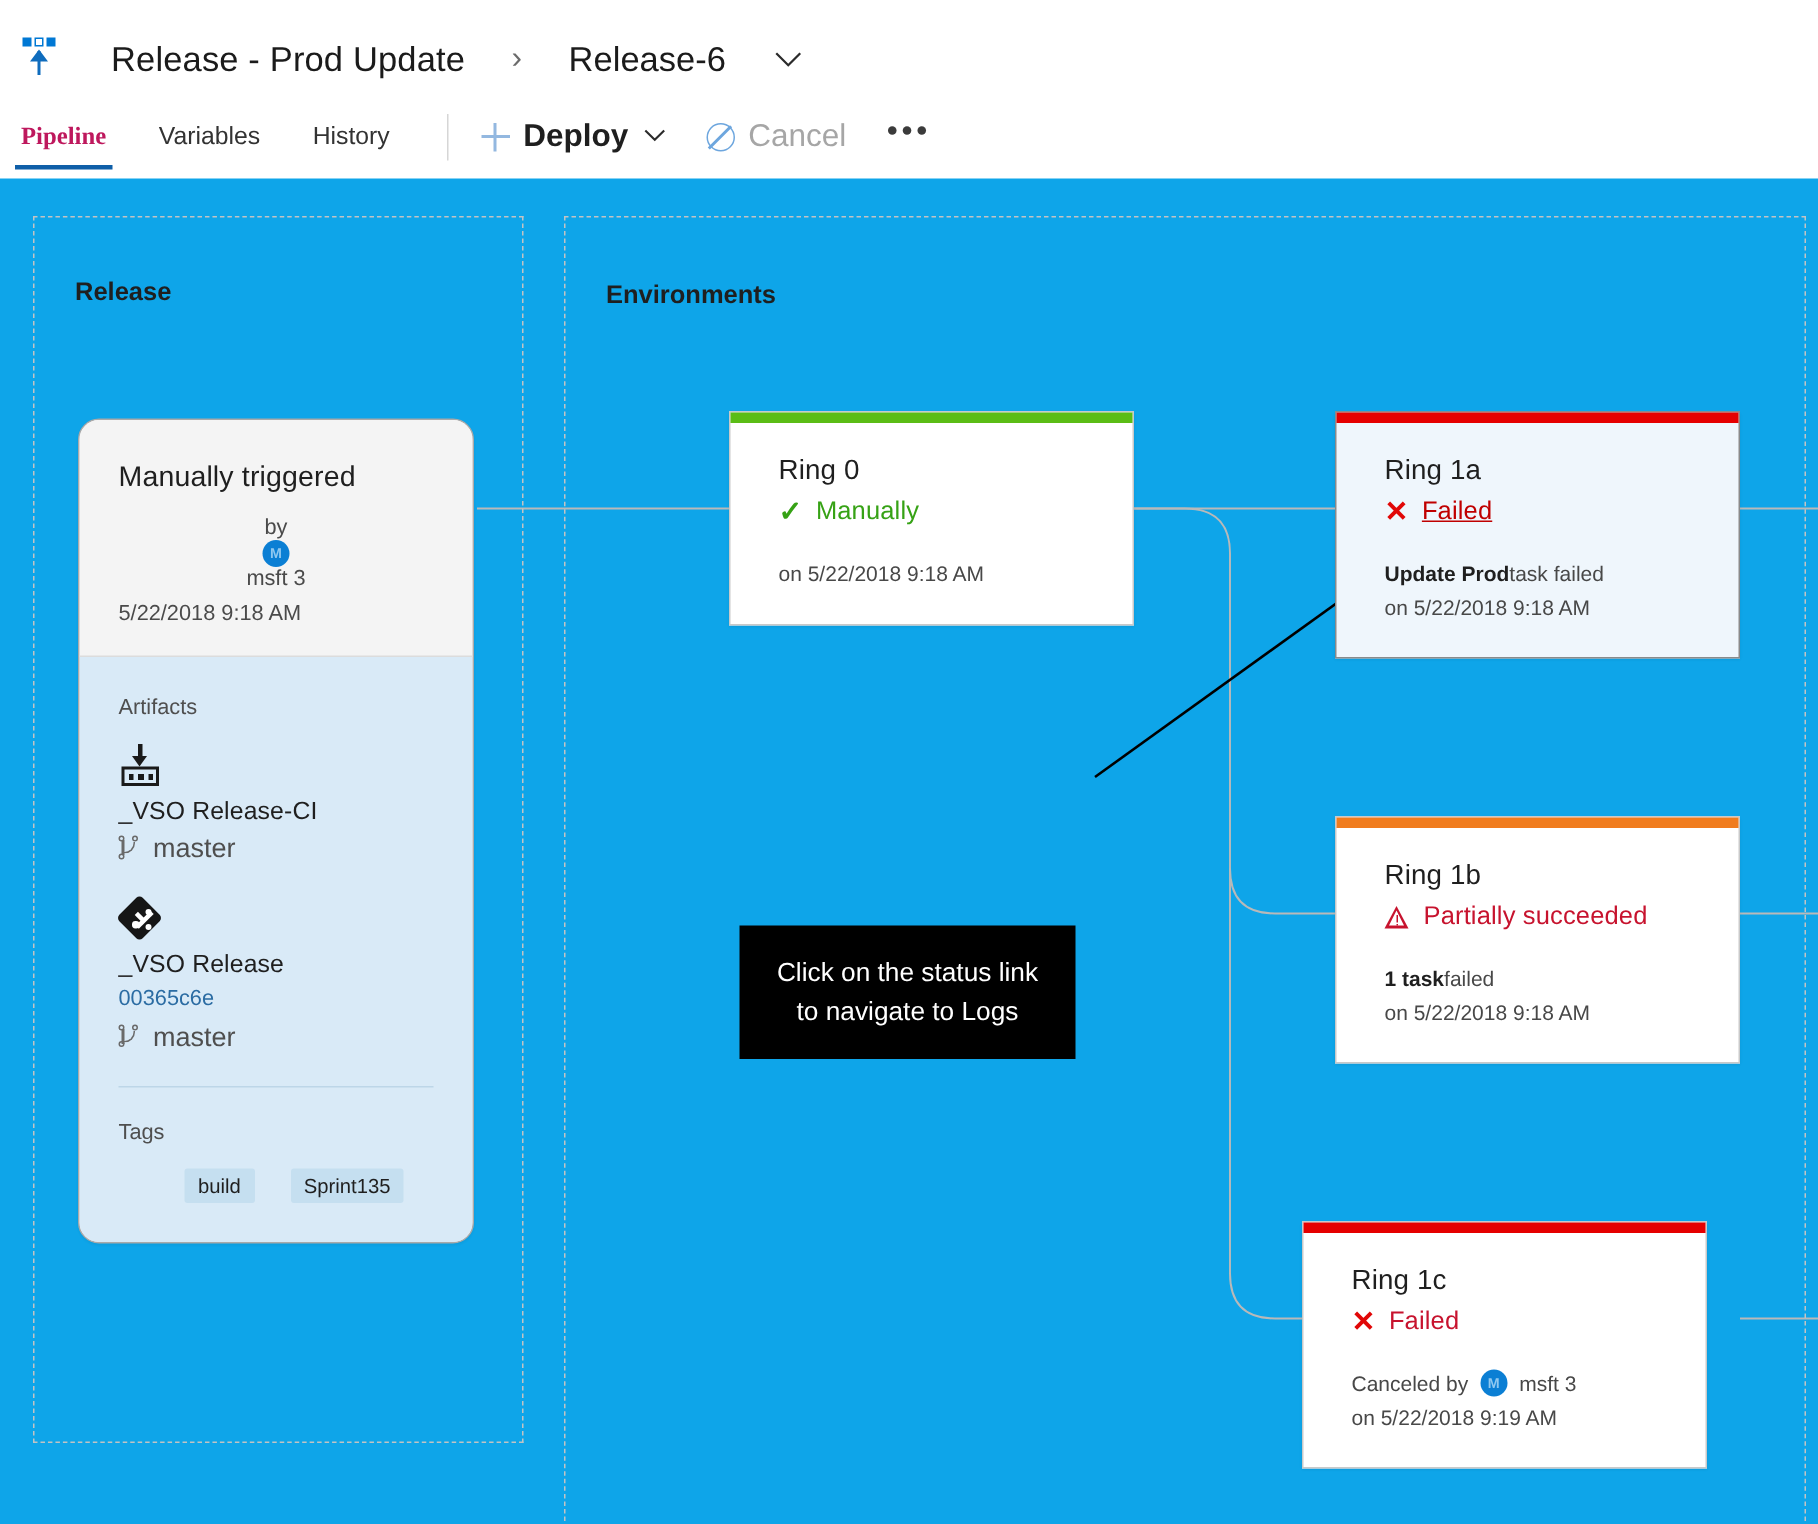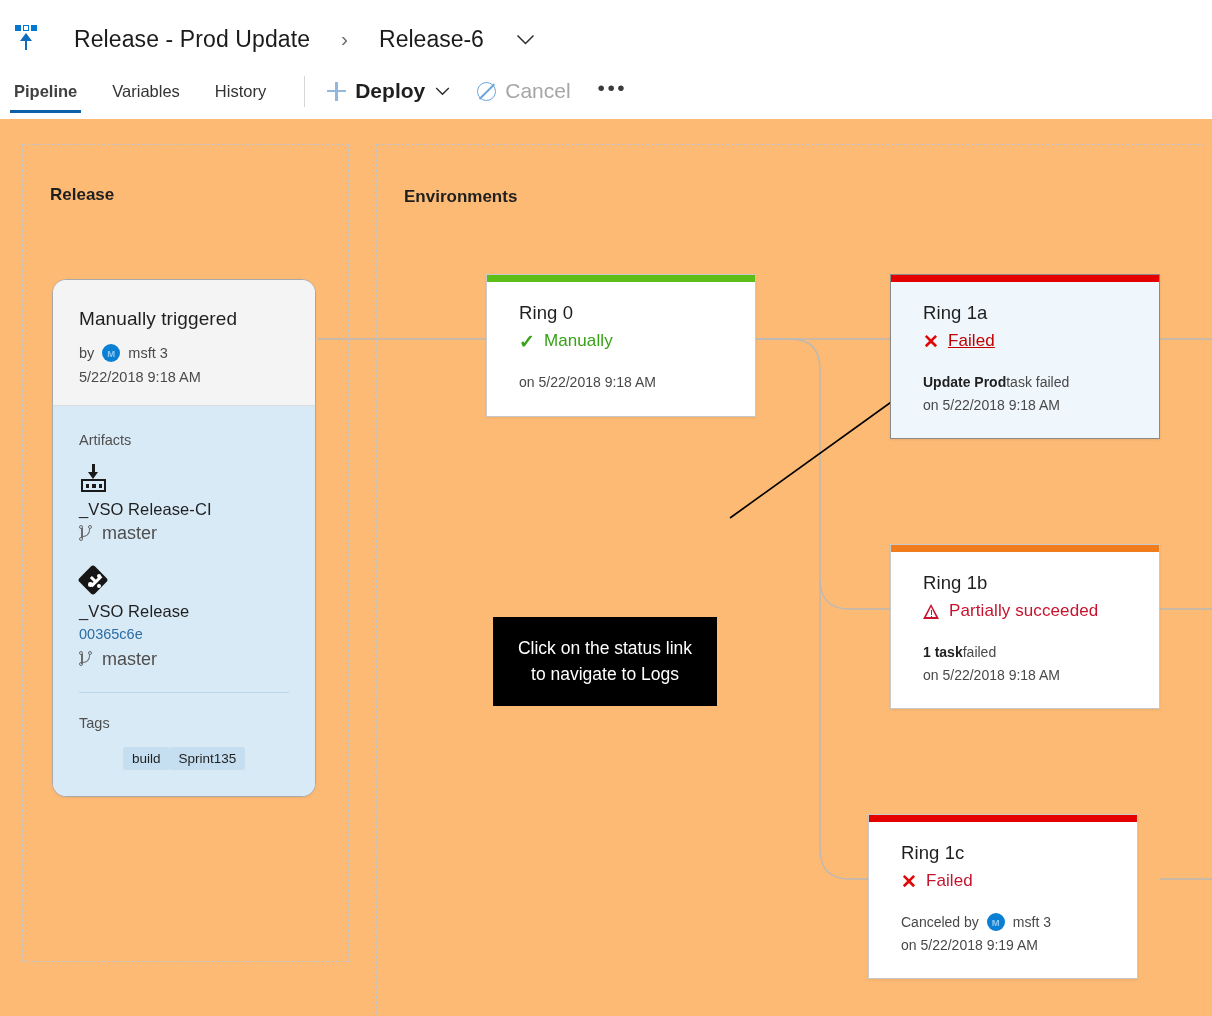--- a/index.html
+++ b/index.html
@@ -94,22 +94,23 @@
   .tab {
     font-size: 16.5px;
     color: #333333;
     padding: 0 0 12px 0;
     margin-right: 35px;
     position: relative;
     cursor: pointer;
     white-space: nowrap;
   }
   .tab.active {
-    color: #404040;
+    color: #be185d;
     font-weight: 600;
+    font-family: Liberation Serif, serif;
   }
   .tab.active::after {
     content: "";
     position: absolute;
     left: -4px; right: -4px; bottom: 0;
     height: 3px;
     background: #0f5fa8;
   }
   #tool-sep {
     width: 1px;
@@ -169,21 +170,21 @@
     padding-bottom: 18px;
     cursor: pointer;
   }
 
   
   #canvas {
     position: absolute;
     left: 0; top: 119px;
     width: 1212px;
     height: 897px;
-    background: #fdba74;
+    background: #0ea5e9;
   }
   #svg-lines {
     position: absolute;
     left: 0; top: 0;
     width: 1212px; height: 897px;
     pointer-events: none;
   }
 
   .panel {
     position: absolute;
@@ -229,20 +230,21 @@
     color: #1f1f1f;
     margin-bottom: 14px;
     letter-spacing: 0.1px;
   }
   #rc-byrow {
     display: flex;
     align-items: center;
     font-size: 14.5px;
     color: #4a4a4a;
     margin-bottom: 7px;
+    flex-direction: column;
   }
   .avatar {
     width: 18px; height: 18px;
     border-radius: 50%;
     background: #0b7fd4;
     color: #8fc8f0;
     font-size: 9.5px;
     font-weight: 700;
     display: inline-flex;
     align-items: center;
@@ -342,21 +344,21 @@
   }
   .branch-ico .bc1 { left: 0px;  top: 0px; }
   .branch-ico .bc2 { left: 0px;  top: 11.5px; }
   .branch-ico .bc3 { left: 8.5px; top: 0px; }
 
   #rc-divider {
     height: 1px;
     background: #bdd6e8;
     margin: 10px 0 22px 0;
   }
-  #tags-row { display: flex; gap: 0; margin-top: 13px; padding-left: 44px; }
+  #tags-row { display: flex; gap: 24px; margin-top: 13px; padding-left: 44px; }
   .tag {
     background: #c5dff0;
     color: #1f1f1f;
     font-size: 13.5px;
     padding: 4px 9px;
     border-radius: 2px;
     cursor: pointer;
   }
 
   

